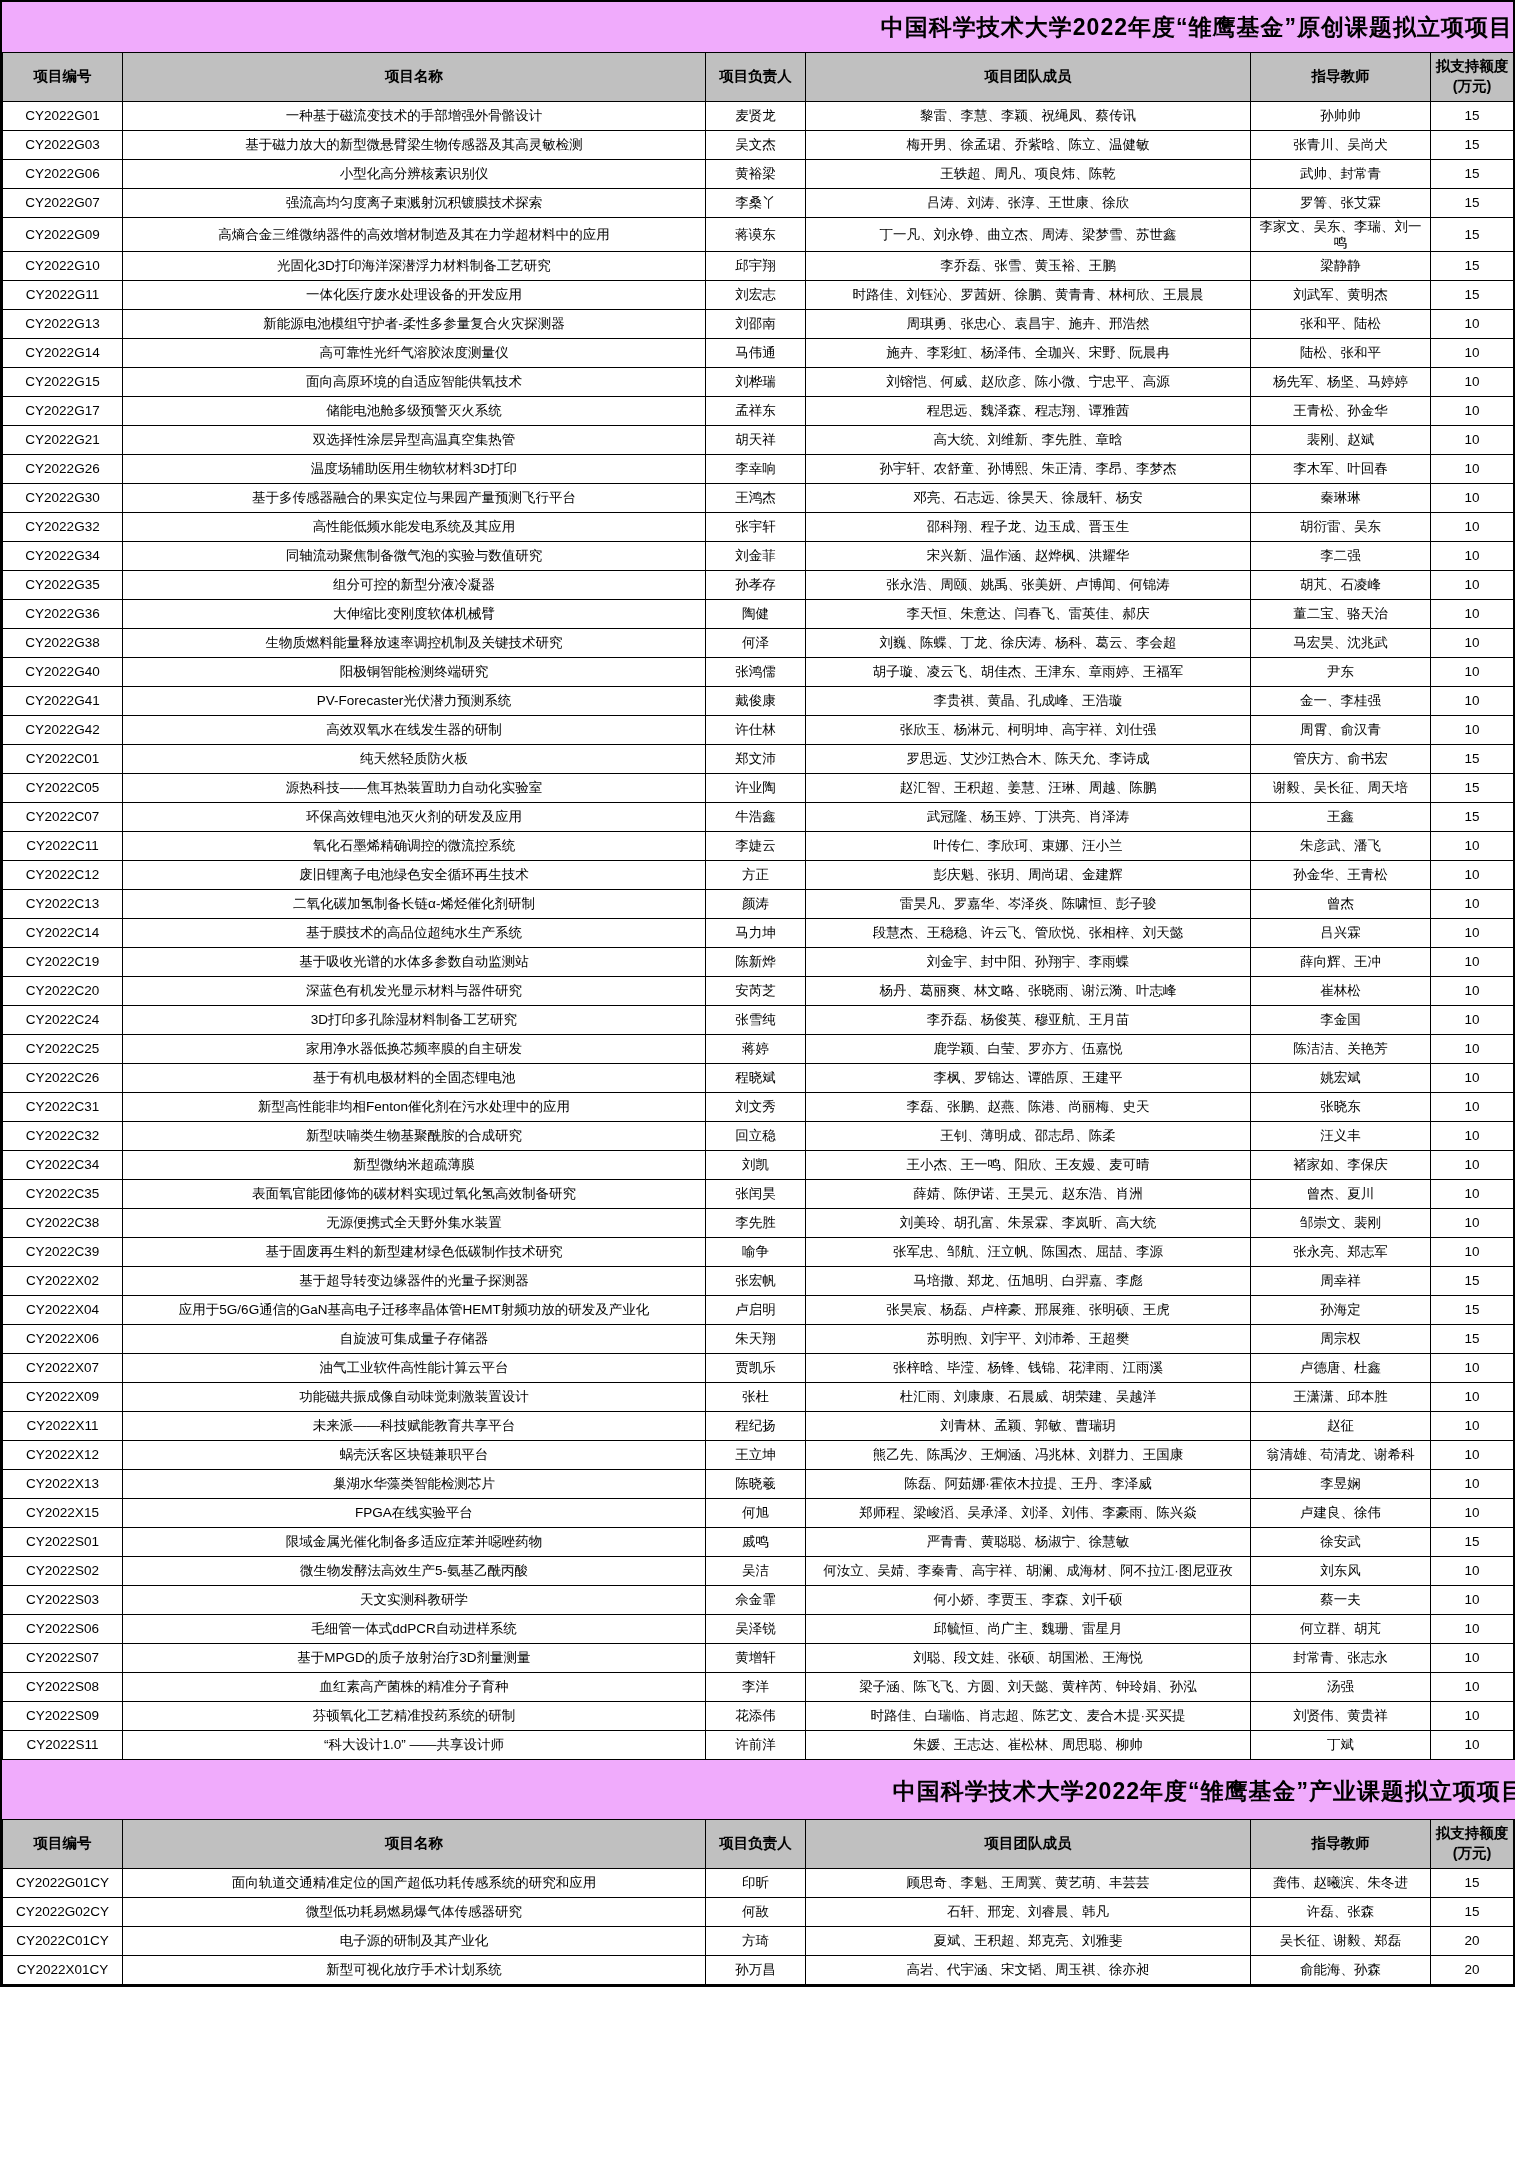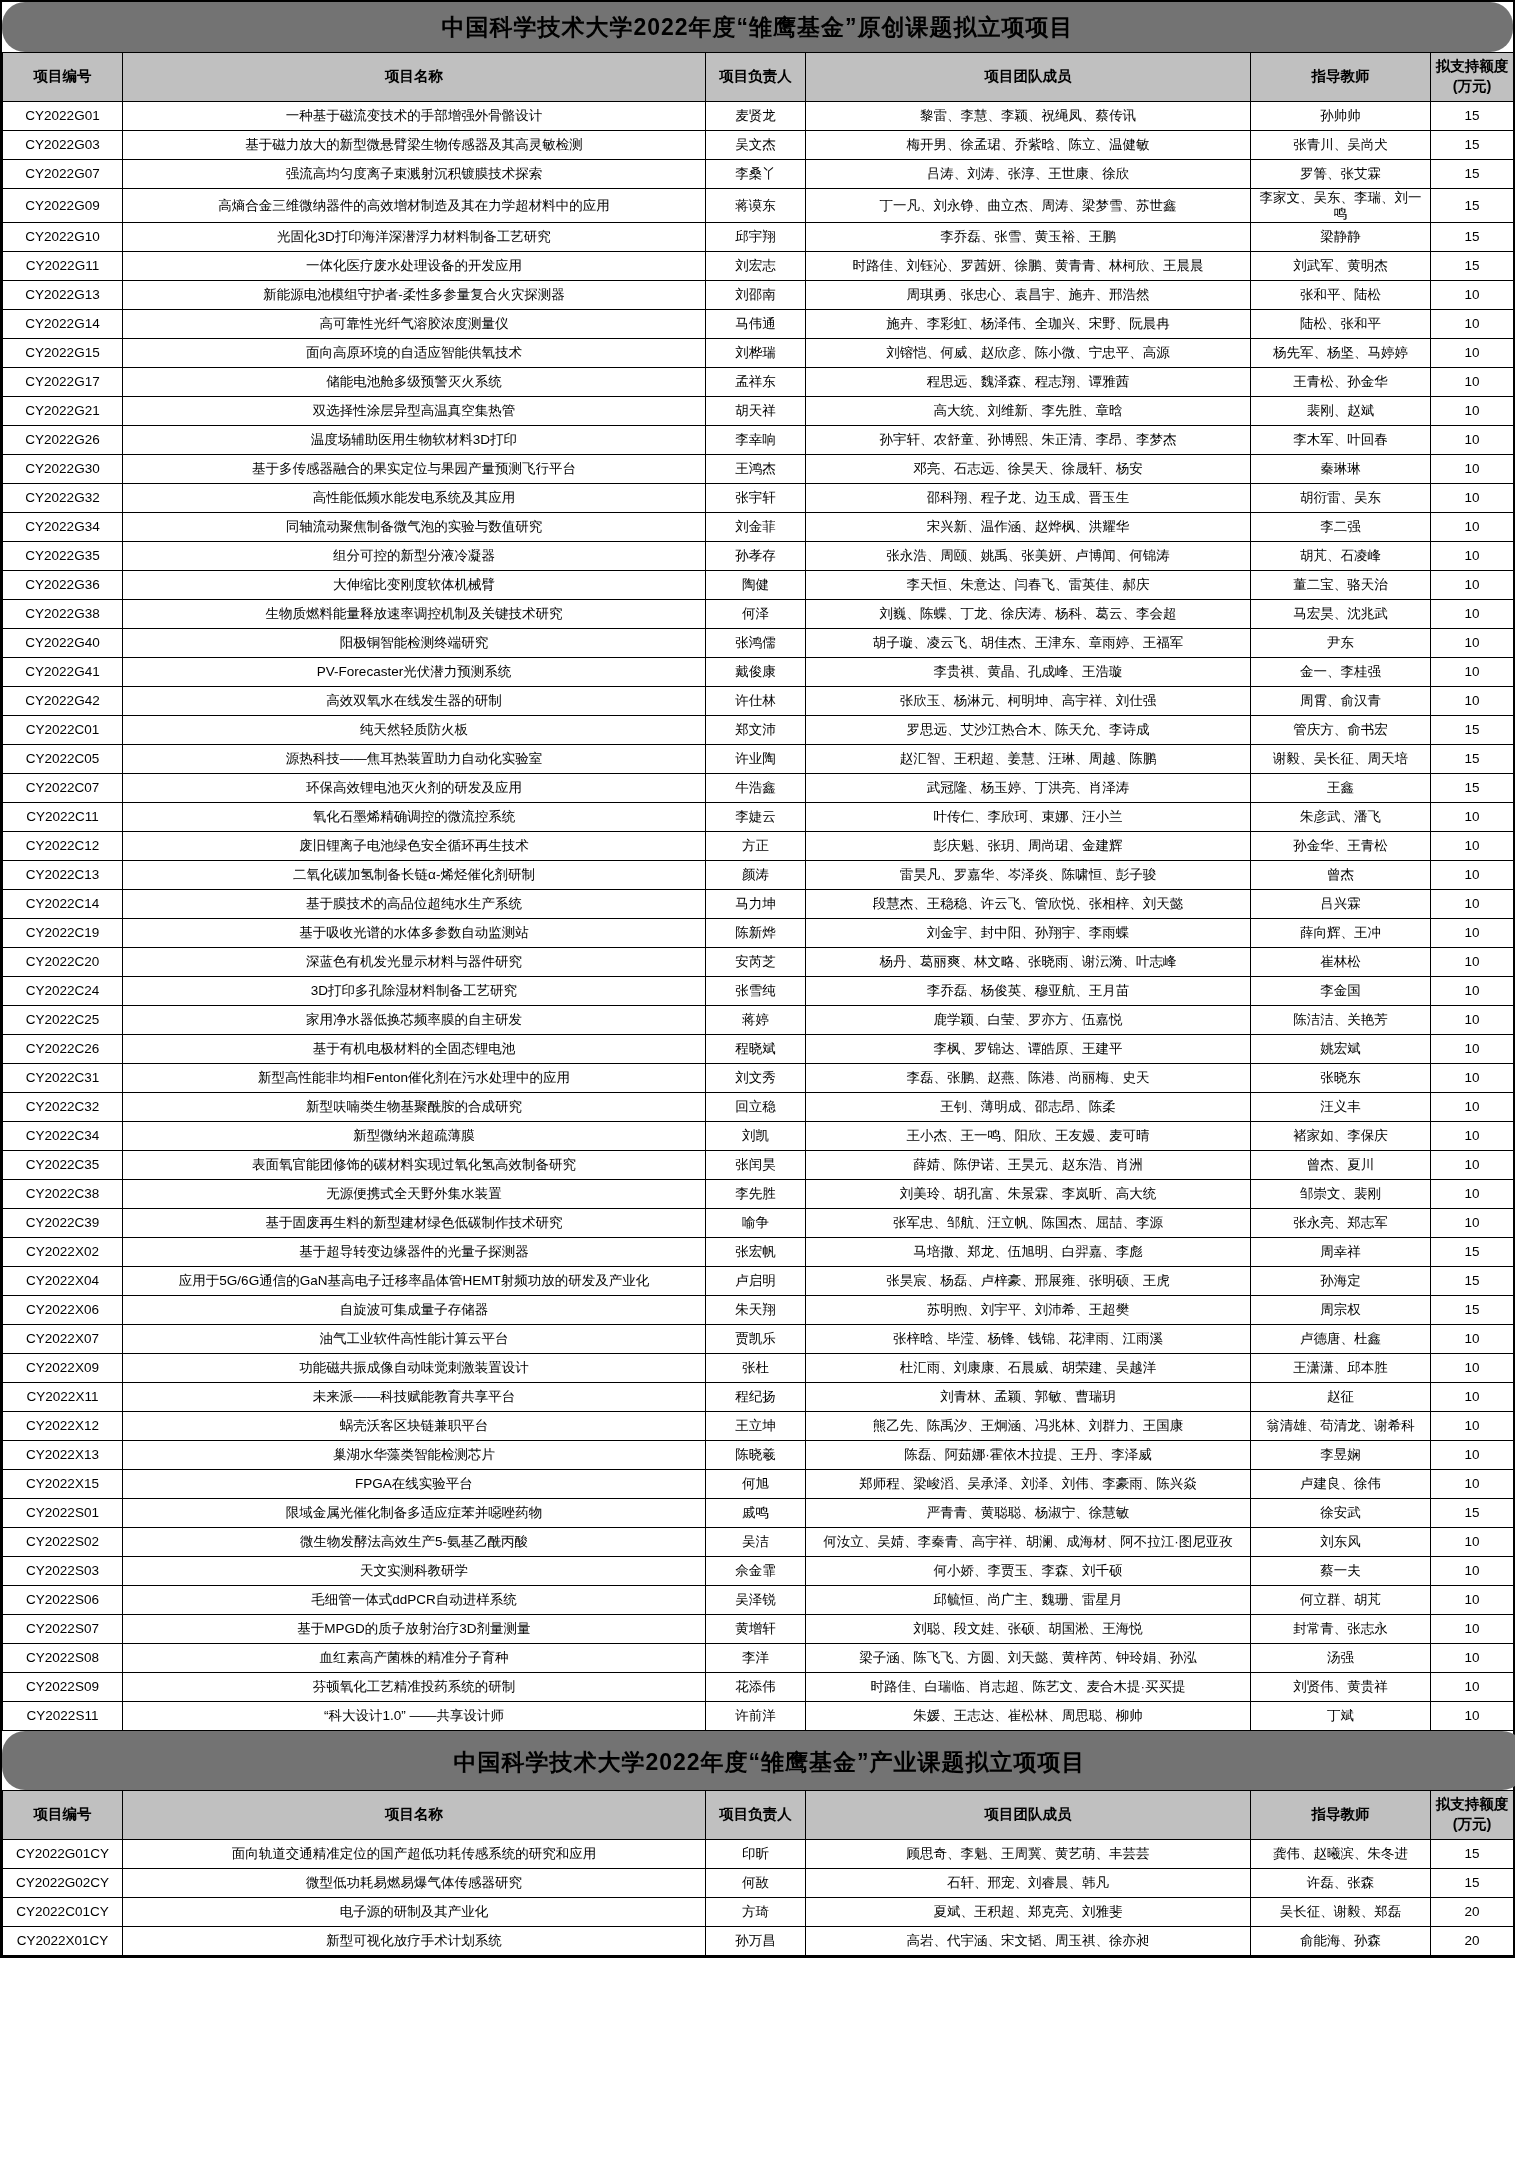--- a/index.html
+++ b/index.html
@@ -1,18 +1,18 @@
 <!DOCTYPE html>
 <html><head>
 <meta charset="utf-8">
 <style>
   html,body{margin:0;padding:0;background:#fff;}
   body{font-family:"Liberation Sans","DejaVu Sans",sans-serif;color:#000;}
   .doc{width:1511px;border:2px solid #000;background:#fff;}
-  .doc-title{width:100%;text-align:center;font-weight:bold;font-size:23px;padding:10px 0 9px 0;letter-spacing:1px;background:#737373;border-radius:23px;}
+  .doc-title{width:100%;text-align:right;font-weight:bold;font-size:23px;padding:10px 0 9px 0;letter-spacing:1px;background:#f0abfc;}
   .doc-title.second{padding:16px 0 12px 12px;}
   table.grid{border-collapse:collapse;width:100%;table-layout:fixed;}
   table.grid th,table.grid td{border:1px solid #000;text-align:center;vertical-align:middle;padding:1px 2px;overflow:hidden;}
   table.grid th{background:#c0c0c0;font-weight:bold;font-size:14.5px;height:46px;line-height:1.35;}
   table.grid td{font-size:13.5px;line-height:1.15;height:26px;}
   col.c-id{width:120px;}
   col.c-name{width:583px;}
   col.c-leader{width:100px;}
   col.c-team{width:445px;}
   col.c-advisor{width:180px;}
@@ -55,20 +55,28 @@
         </tr>
         <tr>
           <td>CY2022G03</td>
           <td>基于磁力放大的新型微悬臂梁生物传感器及其高灵敏检测</td>
           <td>吴文杰</td>
           <td>梅开男、徐孟珺、乔紫晗、陈立、温健敏</td>
           <td>张青川、吴尚犬</td>
           <td>15</td>
         </tr>
         <tr>
+          <td>CY2022G06</td>
+          <td>小型化高分辨核素识别仪</td>
+          <td>黄裕梁</td>
+          <td>王轶超、周凡、项良炜、陈乾</td>
+          <td>武帅、封常青</td>
+          <td>15</td>
+        </tr>
+        <tr>
           <td>CY2022G07</td>
           <td>强流高均匀度离子束溅射沉积镀膜技术探索</td>
           <td>李桑丫</td>
           <td>吕涛、刘涛、张淳、王世康、徐欣</td>
           <td>罗箐、张艾霖</td>
           <td>15</td>
         </tr>
         <tr>
           <td>CY2022G09</td>
           <td>高熵合金三维微纳器件的高效增材制造及其在力学超材料中的应用</td>

